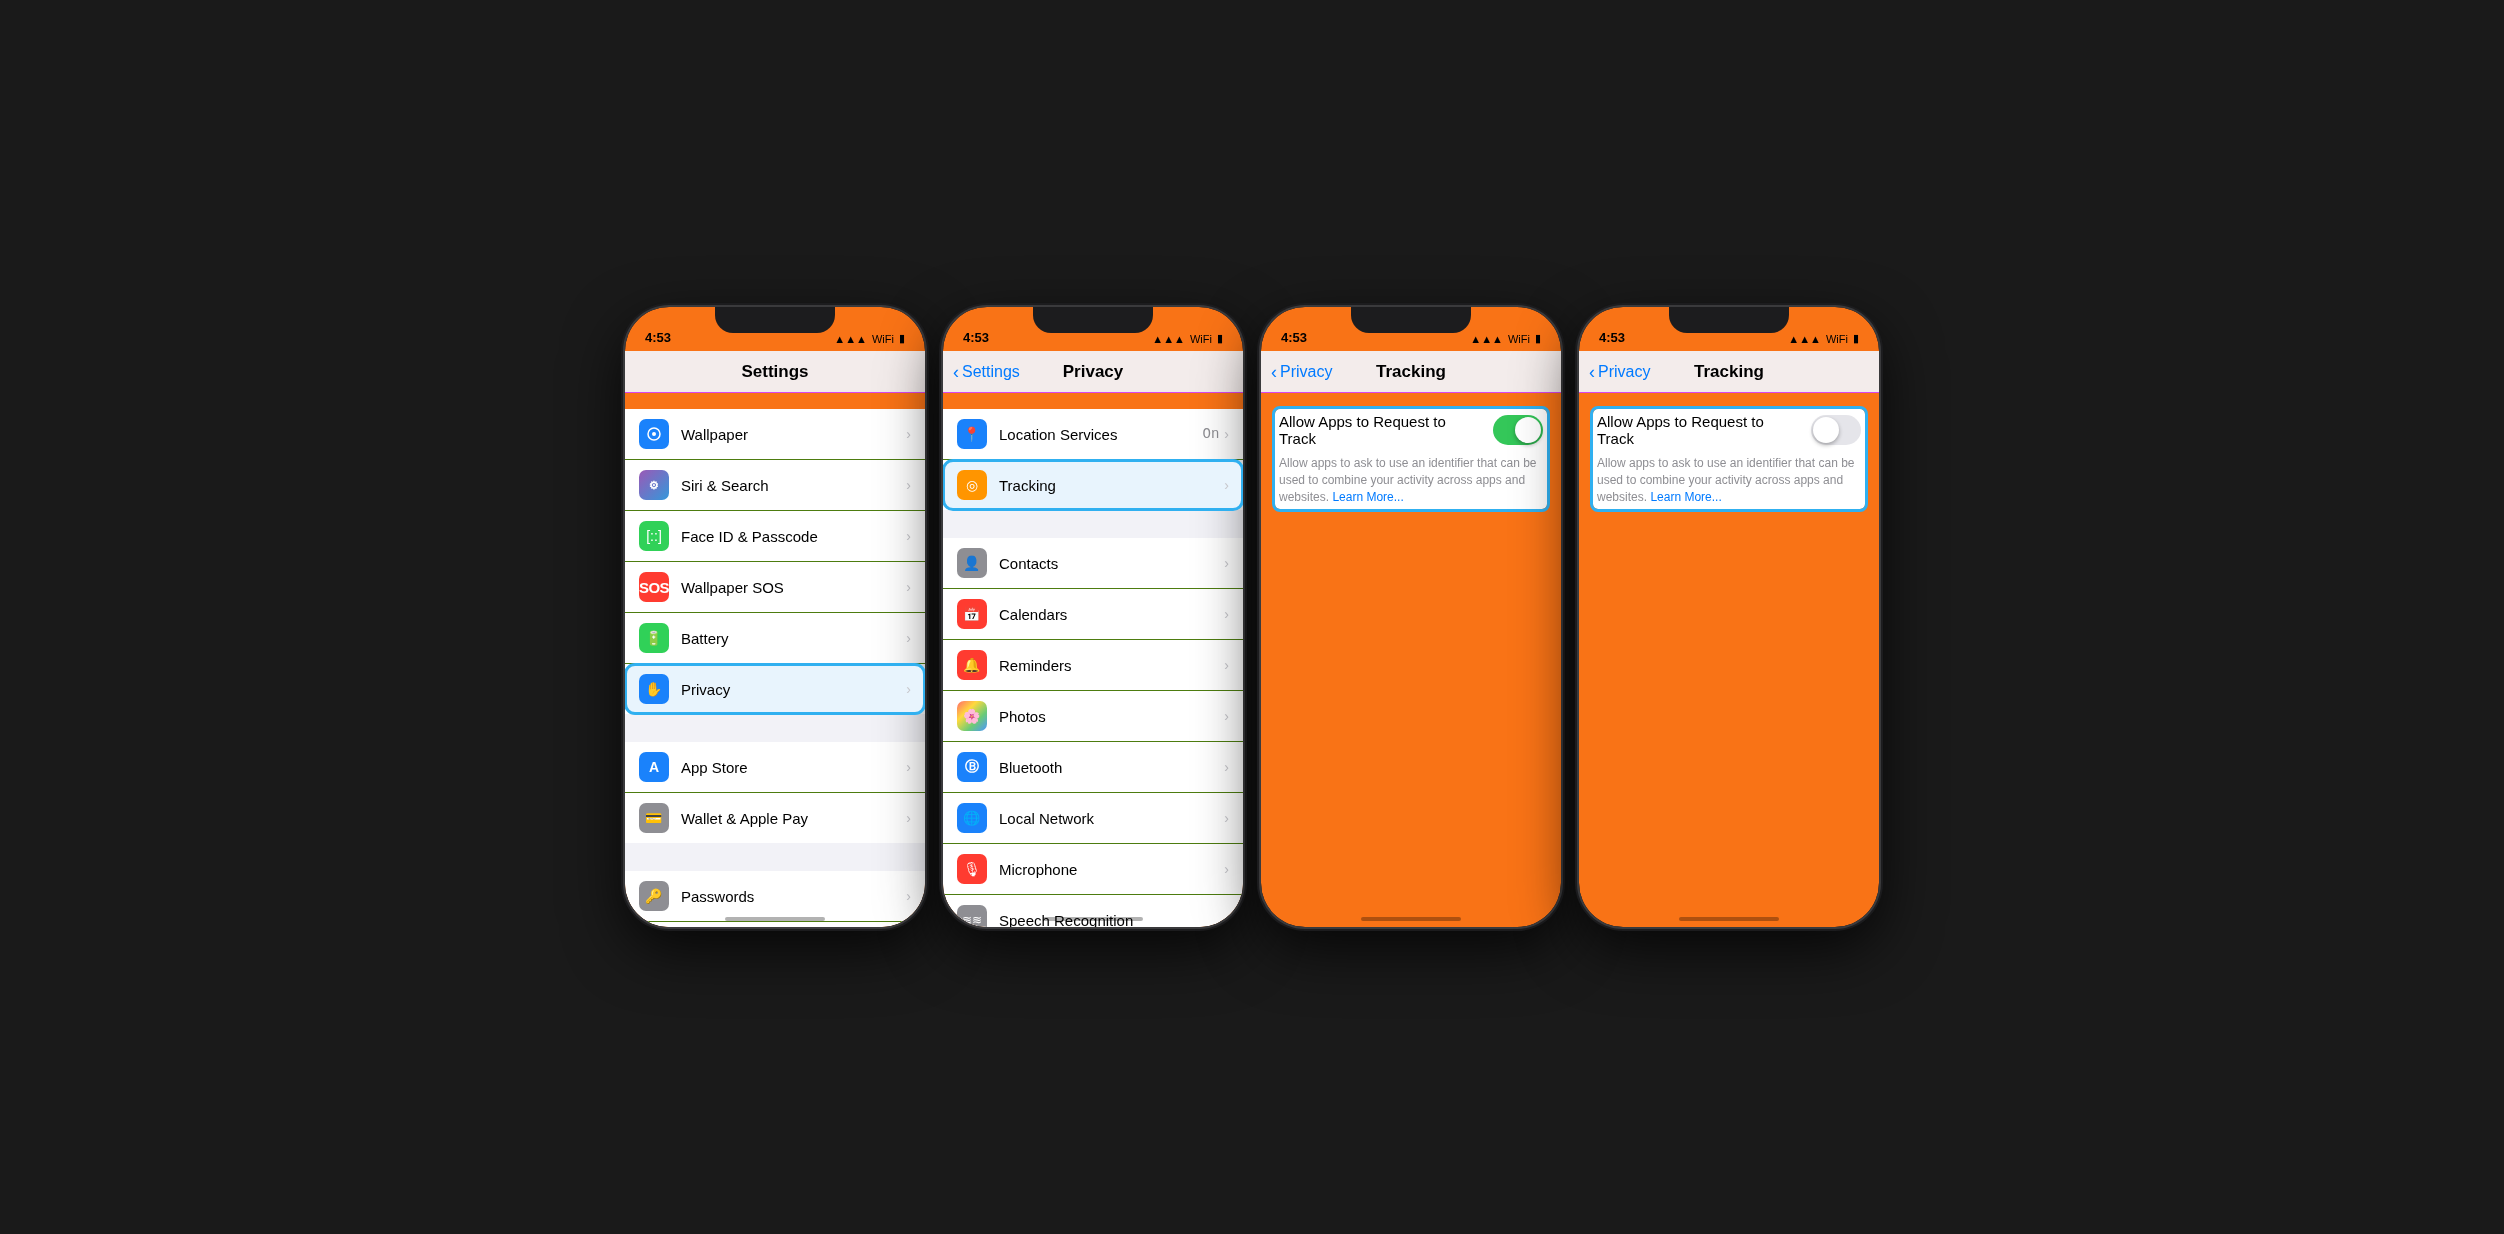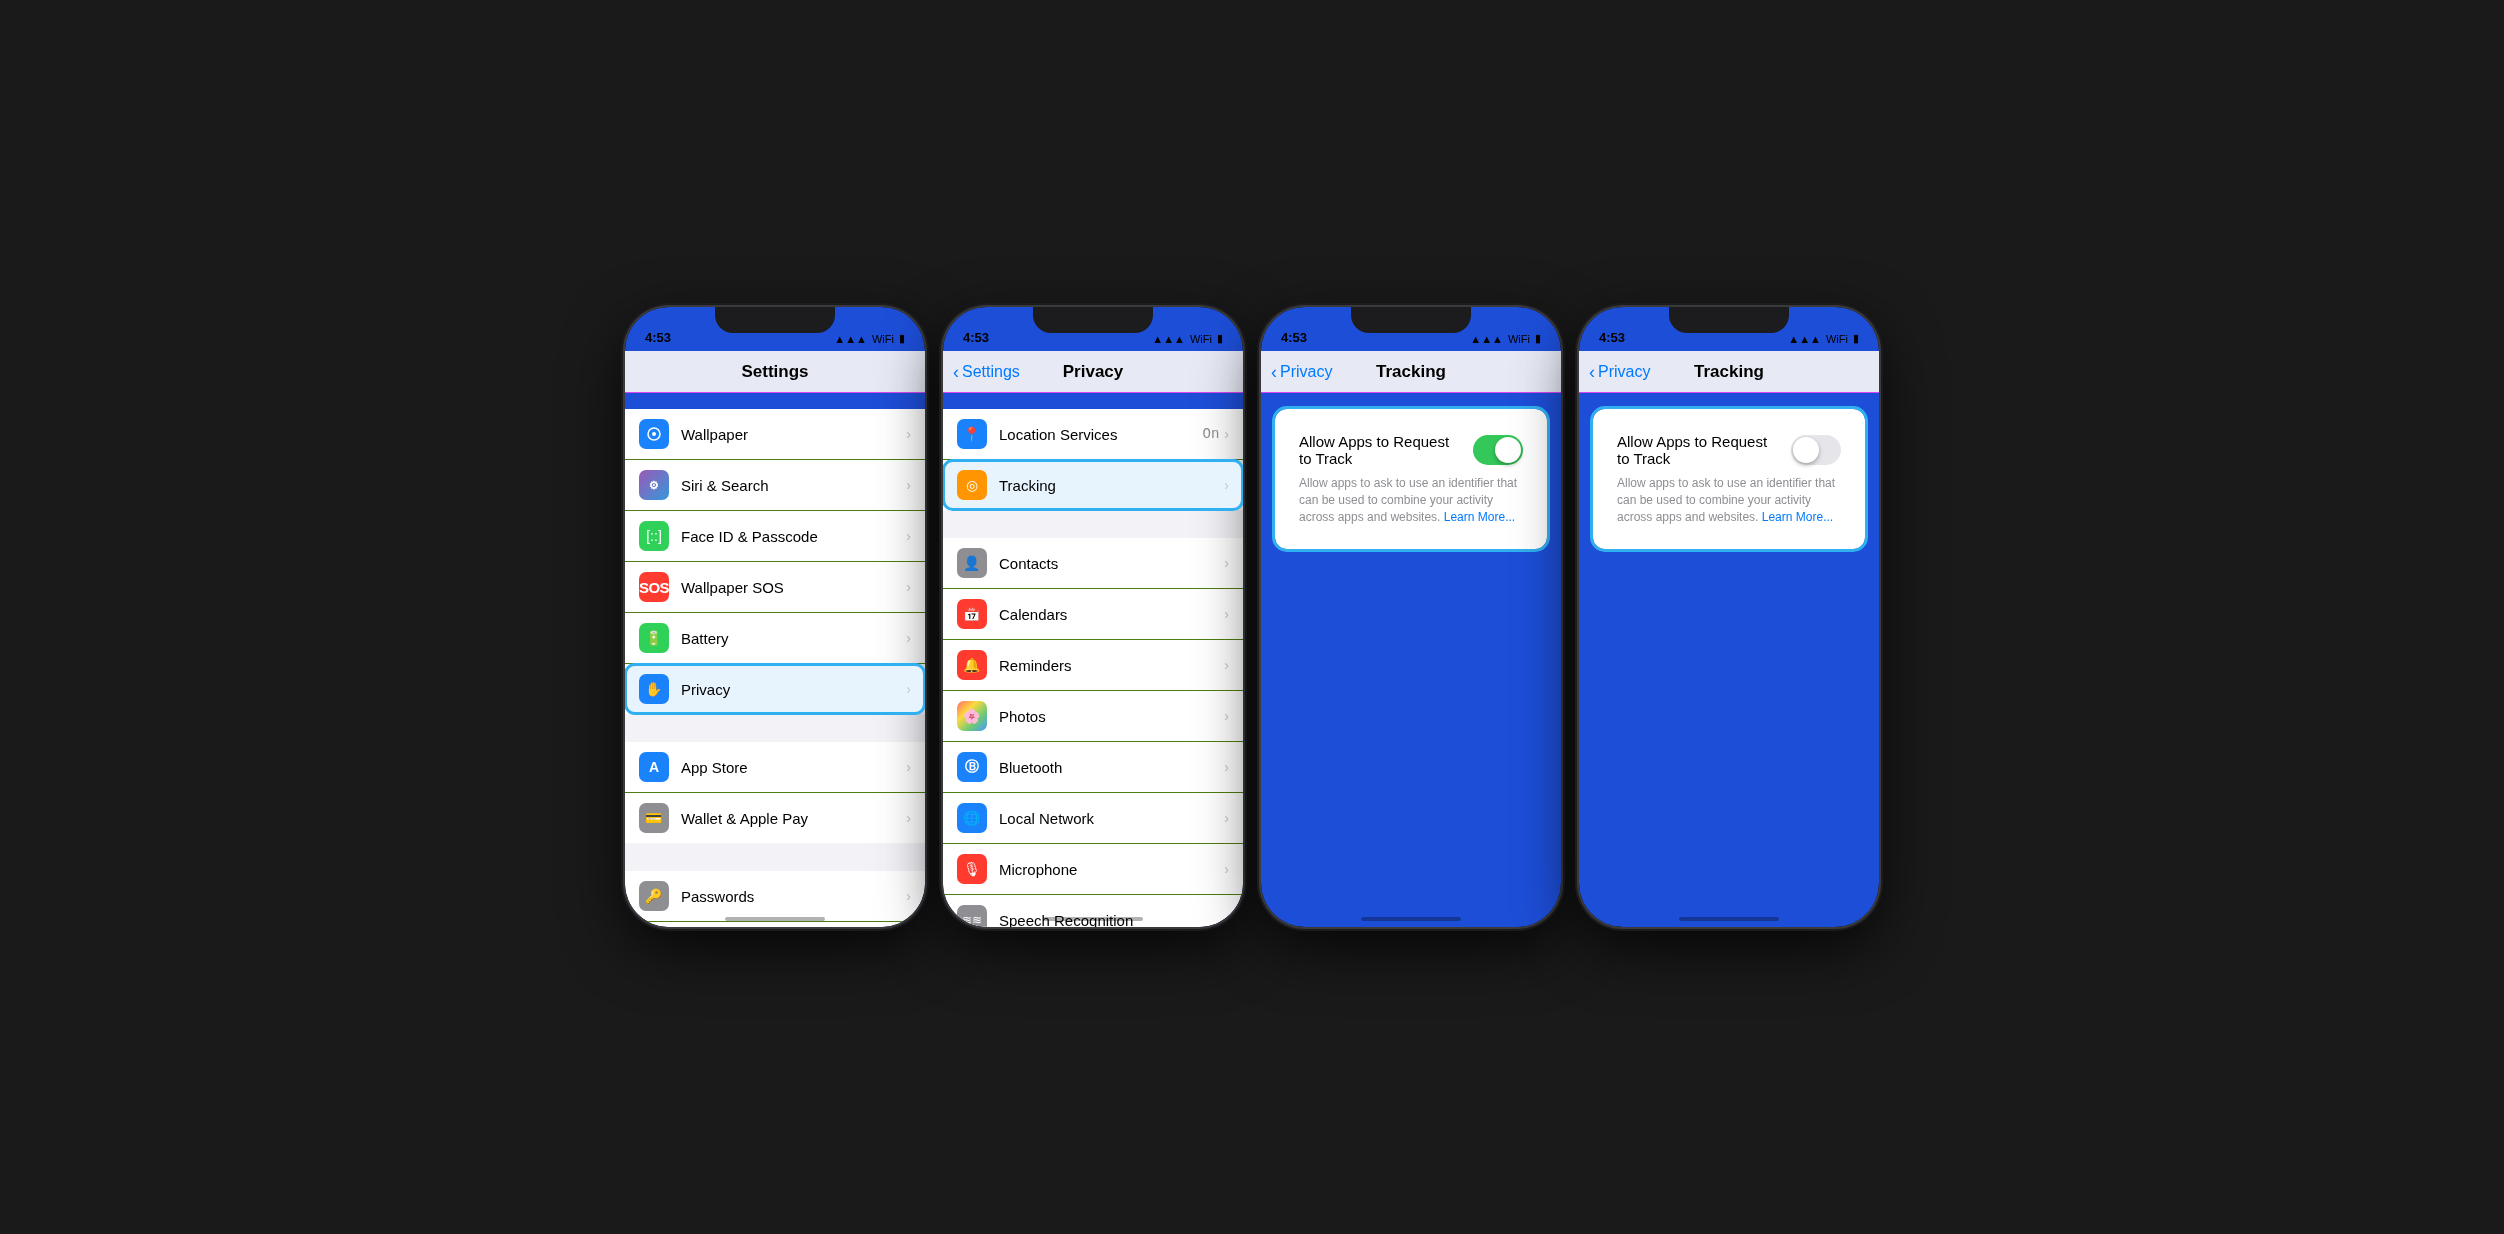--- a/index.html
+++ b/index.html
@@ -41,21 +41,21 @@
       border-radius: 0 0 18px 18px;
       z-index: 10;
     }
 
     
     .screen {
       position: absolute;
       top: 0; left: 0; right: 0; bottom: 0;
       border-radius: 44px;
       overflow: hidden;
-      background: #1d4ed8;
+      background: #f97316;
     }
 
     
     .status-bar {
       height: 44px;
       display: flex;
       align-items: flex-end;
       padding: 0 20px 6px;
       justify-content: space-between;
       background: transparent;
@@ -191,22 +191,22 @@
       box-shadow: 0 2px 4px rgba(0,0,0,0.3);
       transition: left 0.2s;
     }
     .toggle.on .toggle-knob { left: 22px; }
     .toggle.off .toggle-knob { left: 2px; }
 
     
     .tracking-card {
       background: #fff;
       margin: 16px 14px;
-      border-radius: 12px;
-      padding: 24px;
+      border-radius: 5px;
+      padding: 4px;
     }
     .tracking-card.highlighted {
       outline: 3px solid #30b0f0;
     }
     .tracking-row {
       display: flex;
       align-items: center;
       justify-content: space-between;
       margin-bottom: 8px;
     }

